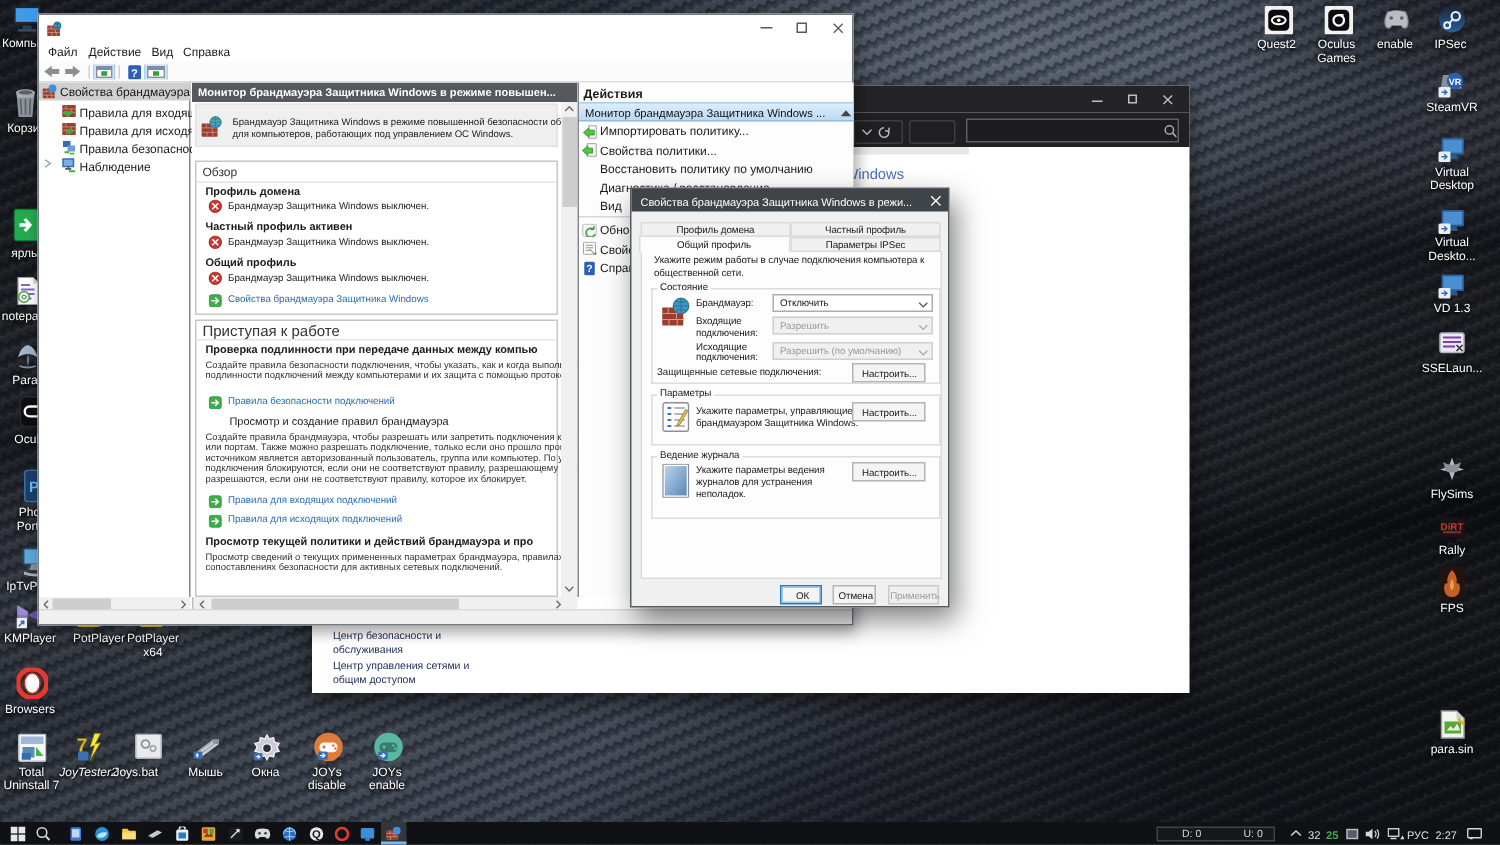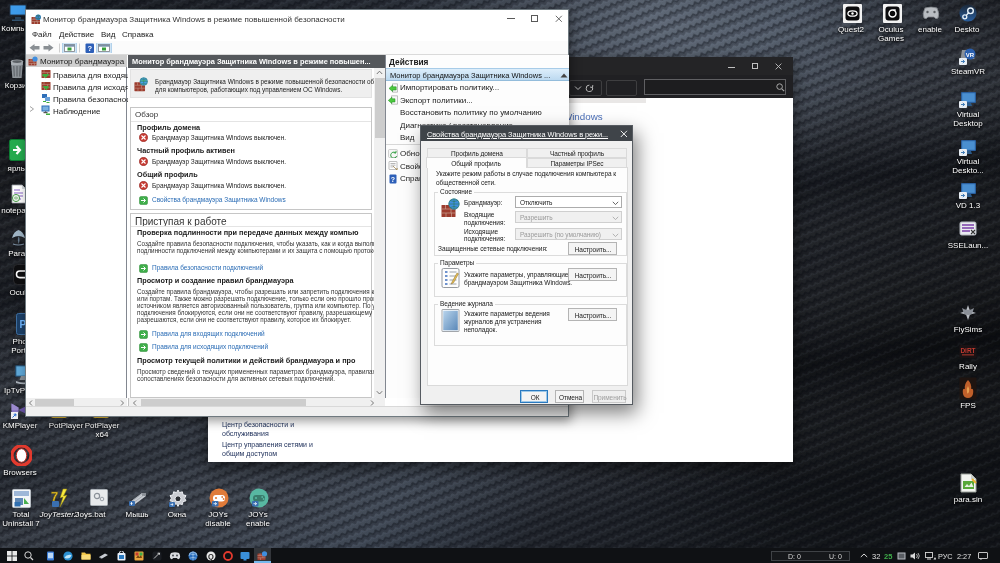--- a/index.html
+++ b/index.html
@@ -231,21 +231,21 @@
         <linearGradient id="stg" x1="0" y1="0" x2="0" y2="1">
           <stop offset="0" stop-color="#1b2838"></stop>
           <stop offset="1" stop-color="#2a5f9e"></stop>
         </linearGradient>
       </defs>
       <circle cx="9" cy="9" r="8.6" fill="url(#stg)"></circle>
       <circle cx="11.5" cy="6.8" r="2.8" fill="none" stroke="#e8f2fa" stroke-width="1.4"></circle>
       <circle cx="5.8" cy="12.8" r="2" fill="none" stroke="#e8f2fa" stroke-width="1.3"></circle>
       <path d="M7.3 11.4 L9.6 8.8" stroke="#e8f2fa" stroke-width="1.3"></path>
     </svg>
-<div class="lab" style="left:937px;top:25px;width:60px;">Deskto</div>
+<div class="lab" style="left:937px;top:25px;width:60px;">IPSec</div>
 <svg class="abs" style="left:958px;top:48px" width="19" height="18">
       <path d="M4 2 l11 0 l1.5 9 l-14 0 z" fill="#8a9098"></path>
       <circle cx="12" cy="6" r="5.5" fill="#2a5fae"></circle>
       <text x="12" y="8.5" font-family="Liberation Sans" font-size="6" font-weight="bold" fill="#fff" text-anchor="middle">VR</text>
       <rect x="1" y="10" width="8" height="7" rx="1" fill="#e8eef4"></rect>
       <path d="M3 13.5 l3.5 0 m-1.7 -1.6 l1.8 1.6 l-1.8 1.6" stroke="#2f6fb0" stroke-width="0.9" fill="none"></path>
     </svg>
 <div class="lab" style="left:938px;top:67px;width:60px;">SteamVR</div>
 <svg class="abs" style="left:958px;top:91px" width="19" height="18">
       <rect x="3" y="1" width="15" height="11" rx="1" fill="#2a5f9e"></rect>
@@ -332,21 +332,20 @@
 </div>
 
 <div id="mmc" class="abs" style="left:25px;top:9px;width:544px;height:408px;background:#fff;border:1px solid #707a80;box-shadow:2px 4px 10px rgba(0,0,0,.4);font-size:8px;color:#1a1a1a;">
 
  <svg class="abs" style="left:5px;top:4px" width="11" height="11">
       <rect x="0.5" y="3" width="8.5" height="7" rx="0.5" fill="#9c3c2e"></rect>
       <path d="M0.5 5.3 l8.5 0 M0.5 7.6 l8.5 0 M3 3 l0 2.3 M6 5.3 l0 2.3 M3.5 7.6 l0 2.4 M6.5 7.6 l0 2.4" stroke="#c8a898" stroke-width="0.5"></path>
       <circle cx="7.2" cy="3.2" r="2.8" fill="#3f8edf"></circle>
       <path d="M5 3.2 a2.2 2.2 0 0 0 4.4 0 a2.2 2.2 0 0 0 -4.4 0 M5.6 1.8 q1.6 1 3.2 0 M5.6 4.6 q1.6 -1 3.2 0 M7.2 1 l0 4.4" stroke="#2a6848" stroke-width="0.45" fill="none"></path>
     </svg>
- <div class="abs nw" style="left:17px;top:4.5px;font-size:8px;color:#333;">Монитор брандмауэра Защитника Windows в режиме повышенной безопасности</div>
  <div class="abs" style="left:481px;top:8px;width:8px;height:1px;background:#595959;"></div>
  <div class="abs" style="left:505px;top:4.5px;width:7px;height:7px;border:1px solid #595959;"></div>
  <svg class="abs" style="left:529px;top:4.5px" width="8" height="8">
       <path d="M0.8 0.8 L6.8 6.8 M6.8 0.8 L0.8 6.8" stroke="#595959" stroke-width="0.9"></path>
     </svg>
 
  <div class="abs nw" style="left:6px;top:19.5px;font-size:8px;">Файл</div>
  <div class="abs nw" style="left:33px;top:19.5px;font-size:8px;">Действие</div>
  <div class="abs nw" style="left:75px;top:19.5px;font-size:8px;">Вид</div>
  <div class="abs nw" style="left:96px;top:19.5px;font-size:8px;">Справка</div>
@@ -369,21 +368,21 @@
       <rect x="73" y="4.5" width="4" height="3" fill="#35a03a"></rect>
  </svg>
 
  <div class="abs" style="left:0;top:45px;width:101px;height:343px;background:#fff;border-right:1px solid #828790;">
   <div class="abs" style="left:0;top:0;width:101px;height:12px;background:#cfcfcf;"></div>
   <svg class="abs" style="left:2px;top:1px" width="11" height="11">
         <rect x="0.5" y="3" width="8" height="6.5" rx="0.5" fill="#9c3c2e"></rect>
         <path d="M0.5 5.2 l8 0 M0.5 7.4 l8 0 M3 3 l0 2.2 M6 5.2 l0 2.2 M3.5 7.4 l0 2.1 M6.5 7.4 l0 2.1" stroke="#c8a898" stroke-width="0.5"></path>
         <circle cx="7" cy="3" r="2.6" fill="#3f8edf"></circle>
       </svg>
-  <div class="abs nw" style="left:14px;top:1.5px;">Монитор брандмауэра</div>
+  <div class="abs nw" style="left:14px;top:1.5px;">Свойства брандмауэра</div>
   <svg class="abs" style="left:15px;top:14px" width="10" height="10">
         <rect x="0.5" y="1" width="9" height="8" rx="0.5" fill="#9c3c2e"></rect>
         <path d="M0.5 3.6 l9 0 M0.5 6.2 l9 0 M3 1 l0 2.6 M6.5 3.6 l0 2.6 M3.5 6.2 l0 2.8" stroke="#c8a090" stroke-width="0.5"></path>
         <path d="M8.5 4.5 L4.5 8.5 L4.5 6.5 L2 6.5 L2 4 L8.5 4 Z" fill="#3fae3f" transform="translate(-0.5,1)"></path>
       </svg>
   <div class="abs nw" style="left:27px;top:15.5px;">Правила для входящ</div>
   <svg class="abs" style="left:15px;top:26px" width="10" height="10">
         <rect x="0.5" y="1" width="9" height="8" rx="0.5" fill="#9c3c2e"></rect>
         <path d="M0.5 3.6 l9 0 M0.5 6.2 l9 0 M3 1 l0 2.6 M6.5 3.6 l0 2.6 M3.5 6.2 l0 2.8" stroke="#c8a090" stroke-width="0.5"></path>
         <path d="M4 4.5 L8 8.5 L8 6.5 L9.5 6.5 L9.5 4 L4 4 Z" fill="#3fae3f" transform="translate(-2,1)"></path>
@@ -457,21 +456,21 @@
   <div class="abs nw" style="left:7px;top:160.5px;font-size:10px;color:#333;">Приступая к работе</div>
   <div class="abs" style="left:3px;top:171px;width:240px;height:1px;background:#e4e4e4;"></div>
   <div class="abs nw" style="left:9px;top:173px;font-size:7.3px;font-weight:bold;">Проверка подлинности при передаче данных между компью</div>
   <div class="abs nw" style="left:9px;top:184.5px;font-size:6.3px;color:#333;">Создайте правила безопасности подключения, чтобы указать, как и когда выполняется</div>
   <div class="abs nw" style="left:9px;top:191.5px;font-size:6.3px;color:#333;">подлинности подключений между компьютерами и их защита с помощью протокола IPS</div>
   <svg class="abs" style="left:11px;top:208.5px" width="9" height="9">
         <rect x="0.5" y="0.5" width="8" height="8" rx="1.5" fill="#3fae4a" stroke="#2a8a34" stroke-width="0.5"></rect>
         <path d="M2 4.5 L6 4.5 M4.5 2.5 L6.5 4.5 L4.5 6.5" stroke="#fff" stroke-width="1" fill="none"></path>
       </svg>
   <div class="abs nw" style="left:24px;top:209px;font-size:6.5px;color:#2a6cb5;">Правила безопасности подключений</div>
-  <div class="abs nw" style="left:9px;top:221px;font-size:7.3px;font-weight:bold;">Просмотр и создание правил брандмауэра</div>
+  <div class="abs nw" style="left:25px;top:221px;font-size:7.3px;font-weight:normal;">Просмотр и создание правил брандмауэра</div>
   <div class="abs nw" style="left:9px;top:232.5px;font-size:6.3px;color:#333;">Создайте правила брандмауэра, чтобы разрешать или запретить подключения к опред</div>
   <div class="abs nw" style="left:9px;top:239.5px;font-size:6.3px;color:#333;">или портам.  Также можно разрешать подключение, только если оно прошло проверку</div>
   <div class="abs nw" style="left:9px;top:246.5px;font-size:6.3px;color:#333;">источником является авторизованный пользователь, группа или компьютер. По умолча</div>
   <div class="abs nw" style="left:9px;top:253.5px;font-size:6.3px;color:#333;">подключения блокируются, если они не соответствуют правилу, разрешающему их, а и</div>
   <div class="abs nw" style="left:9px;top:260.5px;font-size:6.3px;color:#333;">разрешаются, если они не соответствуют правилу, которое их блокирует.</div>
   <svg class="abs" style="left:11px;top:274.5px" width="9" height="9">
         <rect x="0.5" y="0.5" width="8" height="8" rx="1.5" fill="#3fae4a" stroke="#2a8a34" stroke-width="0.5"></rect>
         <path d="M2 4.5 L6 4.5 M4.5 2.5 L6.5 4.5 L4.5 6.5" stroke="#fff" stroke-width="1" fill="none"></path>
       </svg>
   <div class="abs nw" style="left:24px;top:275px;font-size:6.5px;color:#2a6cb5;">Правила для входящих подключений</div>
@@ -505,21 +504,21 @@
       </svg>
   <svg class="abs" style="left:2px;top:27.5px" width="11" height="10">
         <path d="M4.5 0.8 L9.5 0.8 L9.5 9.2 L4.5 9.2 Z" fill="#f8f8f8" stroke="#9a9a9a" stroke-width="0.6"></path>
         <path d="M1 5.4 L4.6 2.2 L4.6 3.8 L8.2 3.8 L8.2 7 L4.6 7 L4.6 8.6 Z" fill="#4cc93f" stroke="#1f8a1f" stroke-width="0.5"></path>
       </svg>
   <div class="abs nw" style="left:14px;top:28px;font-size:8px;">Импортировать политику...</div>
   <svg class="abs" style="left:2px;top:40px" width="11" height="10">
         <path d="M3.5 0.8 L9.5 0.8 L9.5 9.2 L3.5 9.2 Z" fill="#f8f8f8" stroke="#9a9a9a" stroke-width="0.6"></path>
         <path d="M0.3 5.4 L3.9 2.2 L3.9 3.8 L7 3.8 L7 7 L3.9 7 L3.9 8.6 Z" fill="#4cc93f" stroke="#1f8a1f" stroke-width="0.5"></path>
       </svg>
-  <div class="abs nw" style="left:14px;top:40.5px;font-size:8px;">Экспорт политики...</div>
+  <div class="abs nw" style="left:14px;top:40.5px;font-size:8px;">Свойства политики...</div>
   <div class="abs nw" style="left:14px;top:53px;font-size:8px;">Восстановить политику по умолчанию</div>
   <div class="abs nw" style="left:14px;top:65.5px;font-size:8px;">Диагностика / восстановление</div>
   <div class="abs nw" style="left:14px;top:78px;font-size:8px;">Вид</div>
   <svg class="abs" style="left:174px;top:79.5px" width="5" height="8">
         <path d="M0.5 0.5 L4.5 4 L0.5 7.5 Z" fill="#444"></path>
       </svg>
   <div class="abs" style="left:0;top:89px;width:184px;height:1px;background:#d8d8d8;"></div>
   <svg class="abs" style="left:2px;top:93.5px" width="10" height="9">
         <rect x="0.5" y="0.5" width="9" height="8" rx="1" fill="#f6f6f6" stroke="#a8a8a8" stroke-width="0.5"></rect>
         <path d="M7.5 3 a3 3 0 1 0 0.8 3 M7.5 3 l0.3 -2.2 M7.5 3 l-2.2 -0.3" stroke="#2f9e3f" stroke-width="1" fill="none" transform="translate(0.3,1)"></path>
@@ -554,21 +553,21 @@
   <div class="abs" style="left:12px;top:0.5px;width:165px;height:7px;background:#cdcdcd;"></div>
   <svg class="abs" style="left:240px;top:1.5px" width="6" height="6">
         <path d="M2 0.5 L4.5 3 L2 5.5" stroke="#666" fill="none" stroke-width="0.9"></path>
       </svg>
  </div>
  <div class="abs" style="left:0;top:396px;width:542px;height:10px;background:#f0f0f0;border-top:1px solid #d9d9d9;"></div>
 </div>
 
 <div id="dlg" class="abs" style="left:420px;top:125px;width:213px;height:280px;background:#f0f0f0;border:1px solid #565b61;box-shadow:4px 8px 18px rgba(0,0,0,.5);font-size:6.5px;color:#1a1a1a;letter-spacing:-0.05px;">
   <div class="abs" style="left:0;top:0;width:211px;height:15px;background:#3f4449;">
-    <span class="abs nw" style="left:6px;top:3.5px;font-size:7.4px;color:#fff;text-decoration:underline;">Свойства брандмауэра Защитника Windows в режи...</span>
+    <span class="abs nw" style="left:6px;top:3.5px;font-size:7.4px;color:#fff;">Свойства брандмауэра Защитника Windows в режи...</span>
     <svg class="abs" style="left:199px;top:4px" width="8" height="8">
         <path d="M0.8 0.8 L7 7 M7 0.8 L0.8 7" stroke="#fff" stroke-width="0.9"></path>
       </svg>
   </div>
 
   <div class="abs" style="left:6px;top:22px;width:100px;height:10px;background:#f0f0f0;border:1px solid #dadada;"></div>
   <div class="abs" style="left:106px;top:22px;width:100px;height:10px;background:#f0f0f0;border:1px solid #dadada;"></div>
   <div class="abs nw" style="left:56px;top:23.5px;transform:translateX(-50%);">Профиль домена</div>
   <div class="abs nw" style="left:156px;top:23.5px;transform:translateX(-50%);">Частный профиль</div>
   <div class="abs" style="left:106px;top:32px;width:100px;height:10px;background:#f0f0f0;border:1px solid #dadada;"></div>

